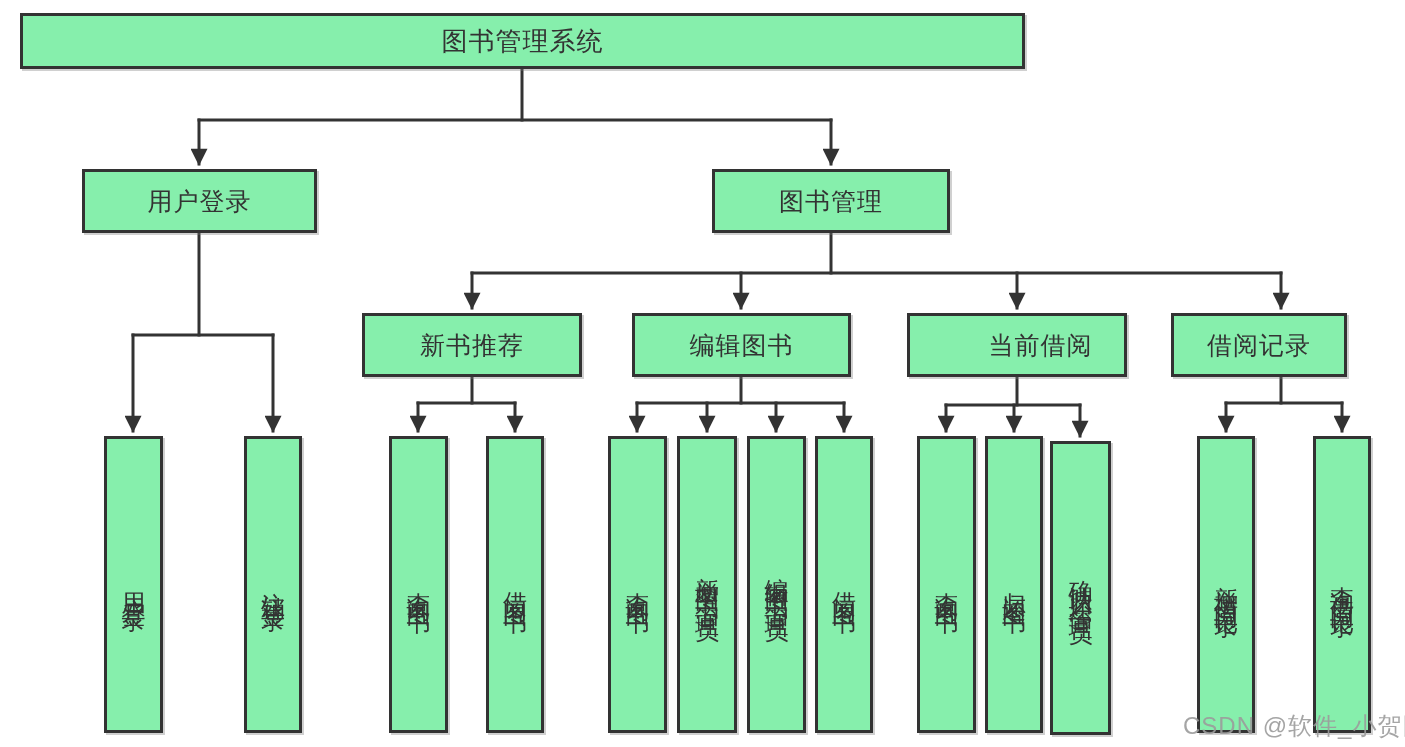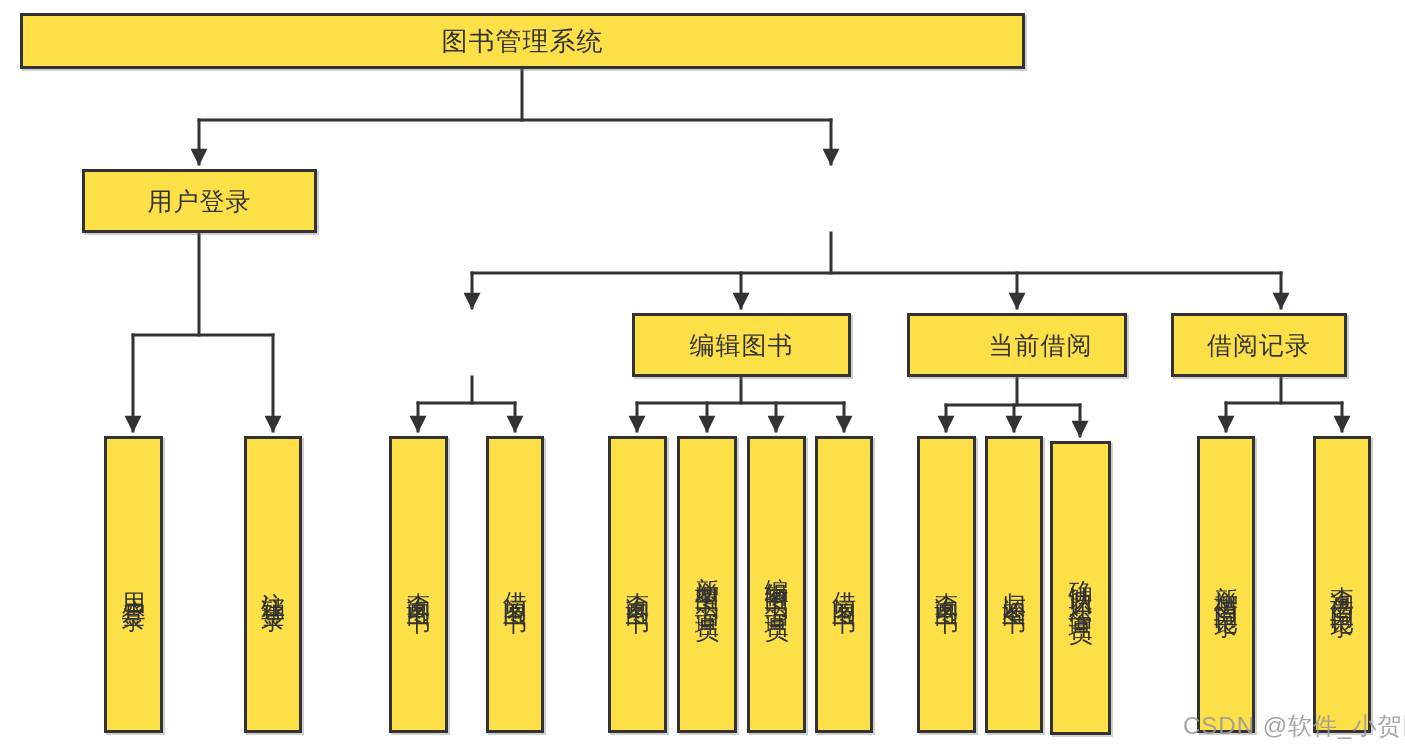--- a/index.html
+++ b/index.html
@@ -20,21 +20,21 @@
     position: absolute;
     left: 0;
     top: 0;
     width: 1405px;
     height: 747px;
   }
   .node {
     position: absolute;
     box-sizing: border-box;
     border: 3px solid #333333;
-    background: #fde047;
+    background: #86efac;
     display: flex;
     align-items: center;
     justify-content: center;
     text-align: center;
     box-shadow: 2px 2px 0 rgba(120,120,120,0.35);
   }
   .node.h {
     font-size: 25px;
     letter-spacing: 1px;
   }
@@ -109,21 +109,23 @@
       <path d="M1281,377 L1281,403"></path>
       <path d="M1226,403 L1342,403"></path>
       <path d="M1226,403 L1226,431" marker-end="url(#arw)"></path>
       <path d="M1342,403 L1342,431" marker-end="url(#arw)"></path>
     </g>
   </svg>
 
   <div class="node root h" style="left:20px; top:13px; width:1005px; height:56px;">图书管理系统</div>
 
   <div class="node h" style="left:82px; top:169px; width:235px; height:64px;">用户登录</div>
+  <div class="node h" style="left:712px; top:169px; width:238px; height:64px;">图书管理</div>
 
+  <div class="node h" style="left:362px; top:313px; width:220px; height:64px;">新书推荐</div>
   <div class="node h" style="left:632px; top:313px; width:219px; height:64px;">编辑图书</div>
   <div class="node h" style="left:907px; top:313px; width:220px; height:64px;padding-left:47px;">当前借阅</div>
   <div class="node h" style="left:1171px; top:313px; width:176px; height:64px;">借阅记录</div>
 
   <div class="node leaf" style="left:104px; top:436px; width:59px; height:297px;">用户登录</div>
   <div class="node leaf" style="left:244px; top:436px; width:58px; height:297px;">注销登录</div>
 
   <div class="node leaf" style="left:389px; top:436px; width:59px; height:297px;">查询图书</div>
   <div class="node leaf" style="left:486px; top:436px; width:58px; height:297px;">借阅图书</div>
 

